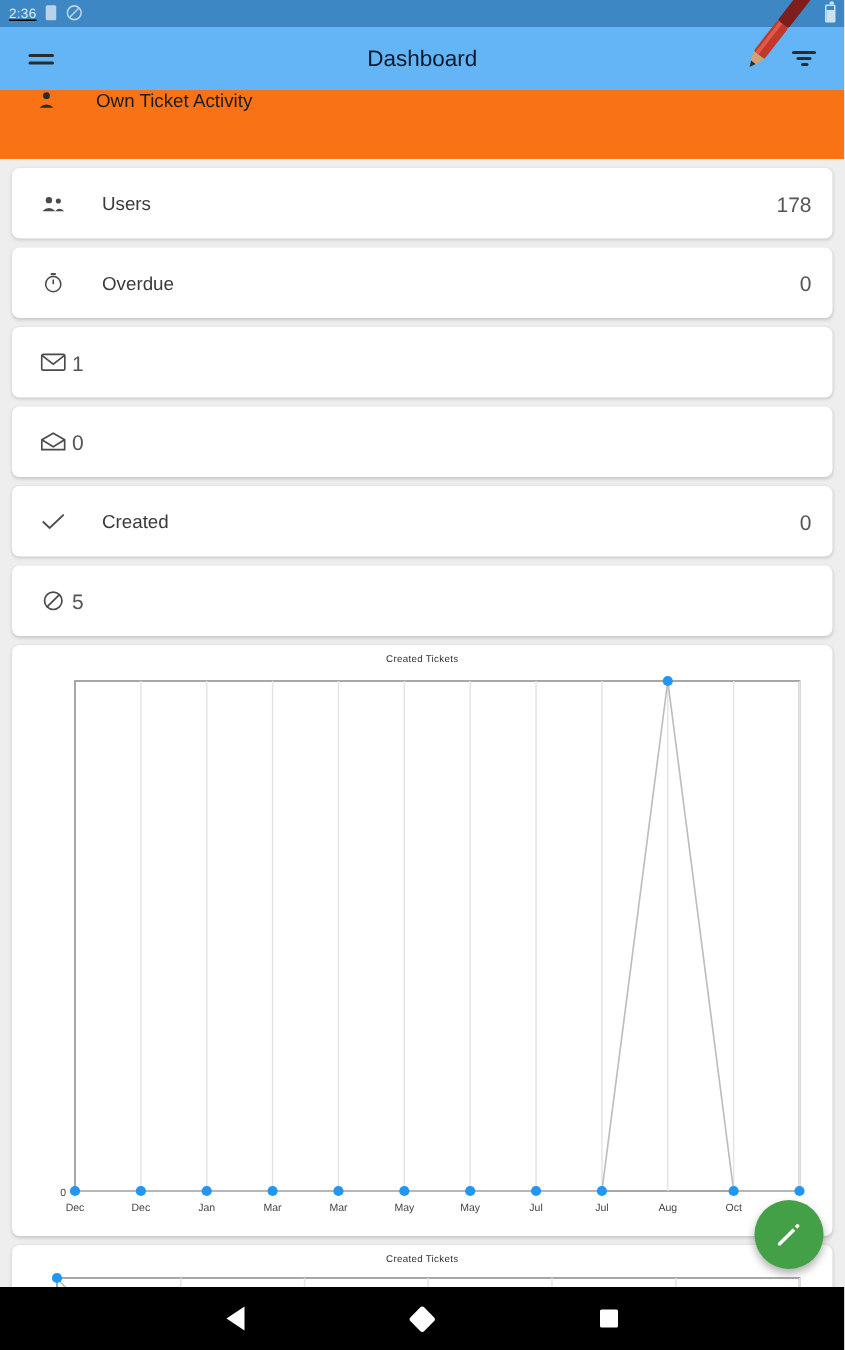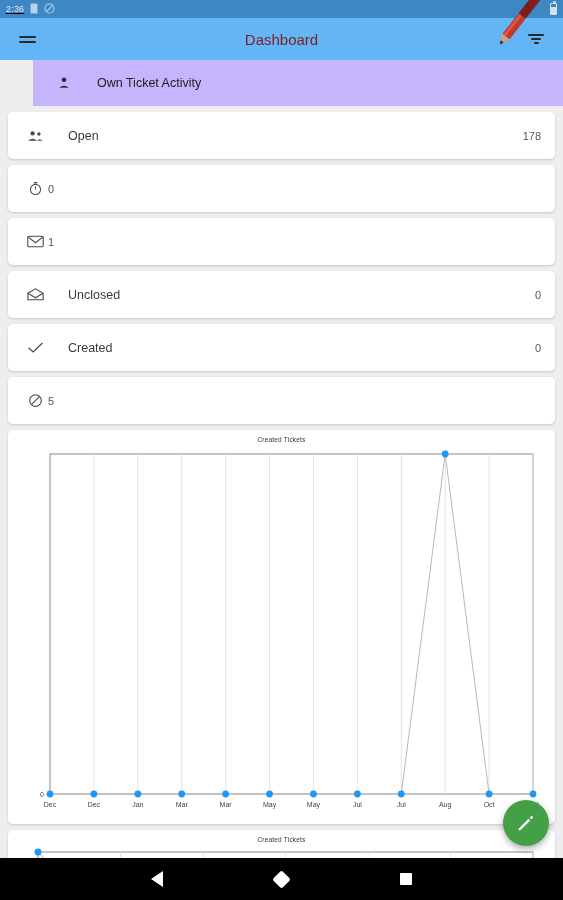--- a/index.html
+++ b/index.html
@@ -58,21 +58,21 @@
     display: flex;
     align-items: center;
     padding: 0 14px;
     position: relative;
   }
   .appbar-title {
     position: absolute;
     left: 0; right: 0;
     text-align: center;
     font-size: 15px;
-    color: #7f1d1d;
+    color: #0f172a;
     font-weight: 400;
     pointer-events: none;
   }
   .icon-btn {
     width: 26px; height: 26px;
     display: flex; align-items: center; justify-content: center;
     cursor: pointer;
     position: relative;
     z-index: 2;
   }
@@ -107,26 +107,24 @@
 
   
   .content {
     position: absolute;
     top: 60px; left: 0; right: 0; bottom: 42px;
     overflow: hidden;
     background: #eeeeee;
   }
 
   .section-header {
-    background: #c4b5fd;
+    background: #f97316;
     height: 46px;
     display: flex;
-    align-items: center;
     padding: 0 18px;
-    margin-left: 33px;
   }
   .section-header .hicon { width: 26px; display: flex; justify-content: center; }
   .section-header .htext {
     margin-left: 20px;
     font-size: 12.5px;
     color: #1d1d1d;
   }
 
   .card {
     background: #ffffff;
@@ -139,21 +137,21 @@
     box-shadow: 0 1px 2.5px rgba(0,0,0,.17);
   }
   .card .cicon { width: 26px; display: flex; justify-content: center; color: #555; }
   .card .clabel {
     margin-left: 20px;
     font-size: 12.5px;
     color: #3a3a3a;
     flex: 1;
   }
   .card .cvalue {
-    font-size: 11px;
+    font-size: 14px;
     color: #555;
   }
 
   
   .chart-card {
     background: #ffffff;
     margin: 6px 8px;
     border-radius: 5px;
     box-shadow: 0 1px 2.5px rgba(0,0,0,.17);
     padding: 6px 0 2px 0;
@@ -287,53 +285,53 @@
 
     <div class="card">
       <div class="cicon">
         <svg width="17" height="14" viewBox="0 0 20 14">
           <circle cx="6.6" cy="4" r="2.5" fill="#4a4a4a"></circle>
           <circle cx="14" cy="4.6" r="2" fill="#4a4a4a"></circle>
           <path d="M1.4 12.6 Q6.6 7.8 11.8 12.6 Z" fill="#4a4a4a"></path>
           <path d="M11.6 12.6 Q14.6 8.8 18.6 12.6 Z" fill="#4a4a4a"></path>
         </svg>
       </div>
-      <div class="clabel">Open</div>
+      <div class="clabel">Users</div>
       <div class="cvalue">178</div>
     </div>
 
     <div class="card">
       <div class="cicon">
         <svg width="15" height="15" viewBox="0 0 16 16">
           <circle cx="8" cy="9" r="5.4" fill="none" stroke="#4a4a4a" stroke-width="1.1"></circle>
           <line x1="8" y1="9" x2="8" y2="5.6" stroke="#4a4a4a" stroke-width="1.1"></line>
           <rect x="6.2" y="1.1" width="3.6" height="1.5" fill="#4a4a4a"></rect>
         </svg>
       </div>
+      <div class="clabel">Overdue</div>
       <div class="cvalue">0</div>
     </div>
 
     <div class="card">
       <div class="cicon">
         <svg width="17" height="13" viewBox="0 0 18 14">
           <rect x="0.7" y="1.3" width="16.6" height="11.4" rx="1.2" fill="none" stroke="#4a4a4a" stroke-width="1.2"></rect>
           <polyline points="0.9,2 9,8.4 17.1,2" fill="none" stroke="#4a4a4a" stroke-width="1.2"></polyline>
         </svg>
       </div>
       <div class="cvalue">1</div>
     </div>
 
     <div class="card">
       <div class="cicon">
         <svg width="17" height="13" viewBox="0 0 18 14">
           <path d="M0.8 5.6 L9 0.9 L17.2 5.6 L17.2 12.7 L0.8 12.7 Z" fill="none" stroke="#4a4a4a" stroke-width="1.2"></path>
           <polyline points="0.8,5.6 9,10.6 17.2,5.6" fill="none" stroke="#4a4a4a" stroke-width="1.2"></polyline>
         </svg>
       </div>
-      <div class="clabel">Unclosed</div>
       <div class="cvalue">0</div>
     </div>
 
     <div class="card">
       <div class="cicon">
         <svg width="17" height="13" viewBox="0 0 18 14">
           <polyline points="1.5,7.2 6.4,11.8 16.5,2.2" fill="none" stroke="#4a4a4a" stroke-width="1.3"></polyline>
         </svg>
       </div>
       <div class="clabel">Created</div>

